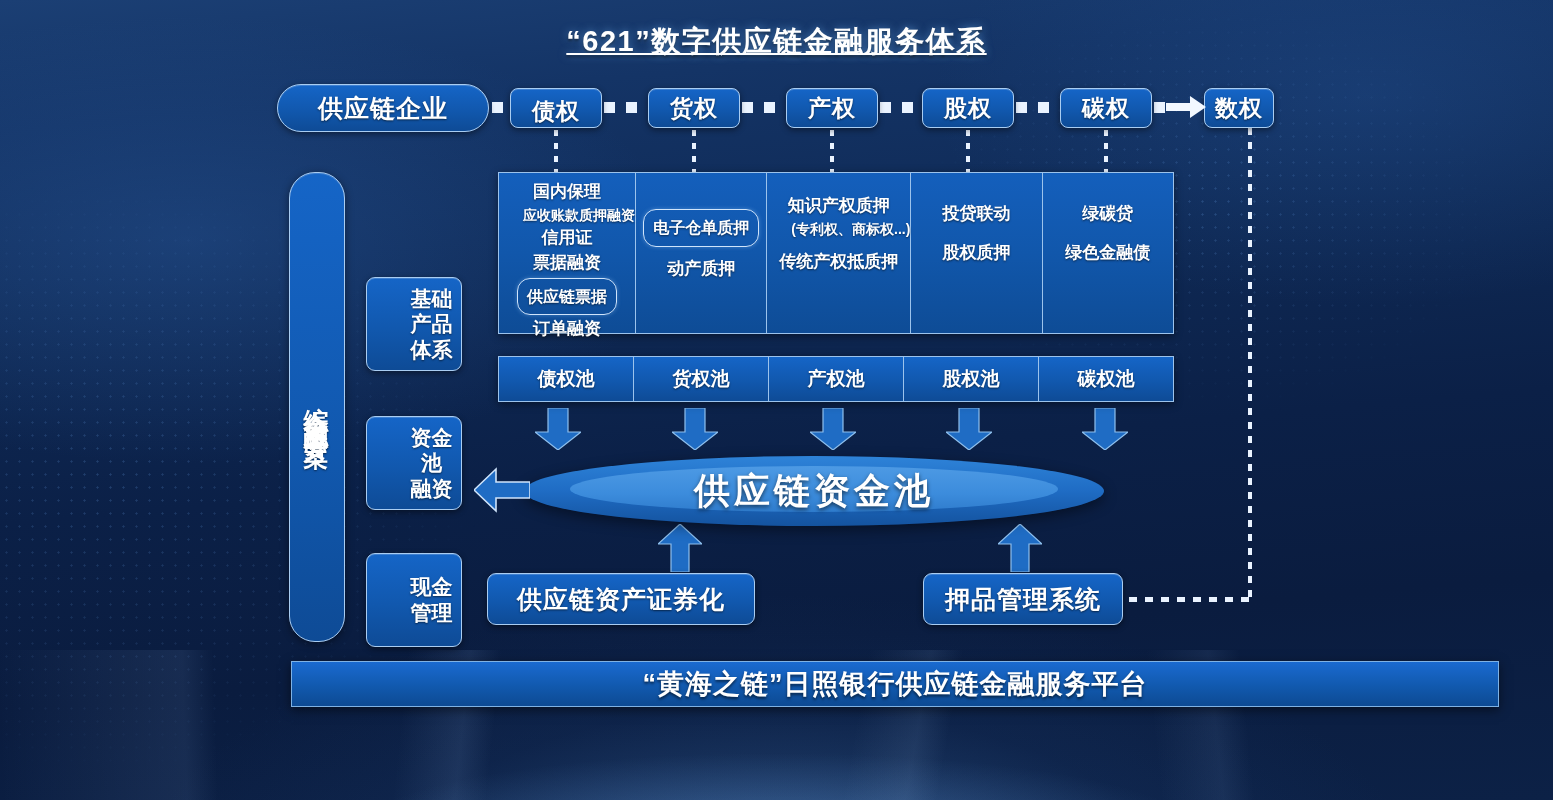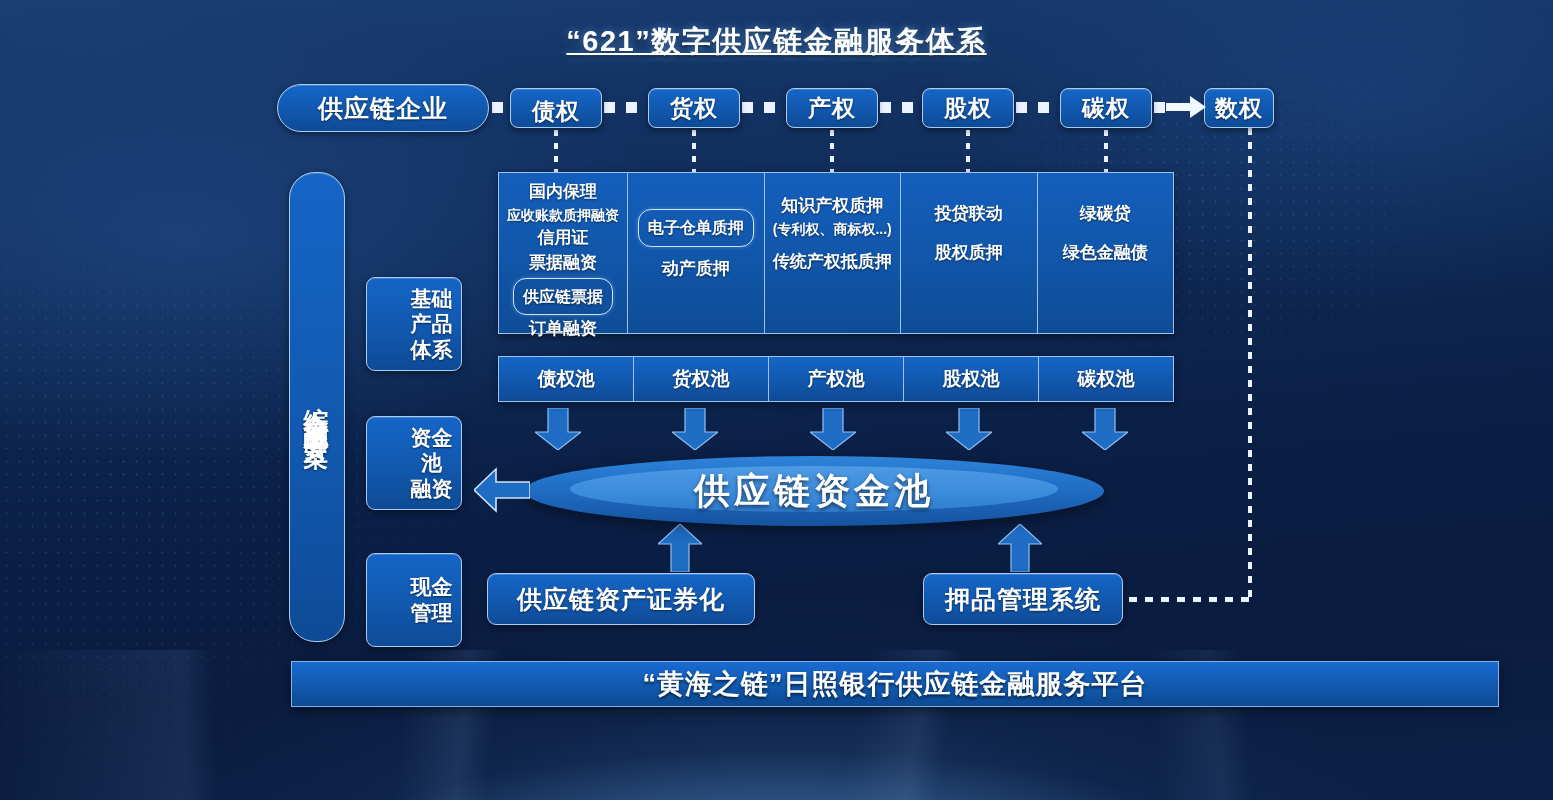--- a/index.html
+++ b/index.html
@@ -149,21 +149,21 @@
     flex: 1 1 0; border-right: 1.4px solid #9cc3ec;
     display: flex; flex-direction: column; align-items: center; justify-content: flex-start;
     padding-top: 8px; gap: 2px;
   }
   #grid .col:last-child { border-right: none; }
   #grid .col.narrow { flex: 0 0 129px; }
   .pl {
     color: #fff; font-size: 17px; font-weight: bold; line-height: 1.35;
     text-shadow: 0 1px 2px rgba(0,0,0,0.55); white-space: nowrap;
   }
-  .pl.sm { font-size: 14px; }
+  .pl.sm { font-size: 14px; padding-left: 24px; }
   .pl.pill {
     border: 1.5px solid #cfe4fb; border-radius: 13px;
     padding: 7px 9px; font-size: 16px; margin: 1px 0;
     box-shadow: 0 0 4px rgba(160,210,255,0.35);
   }
 
   
   #pools {
     left: 498px; top: 356px; width: 676px; height: 46px;
     border: 1.6px solid #9cc3ec;

